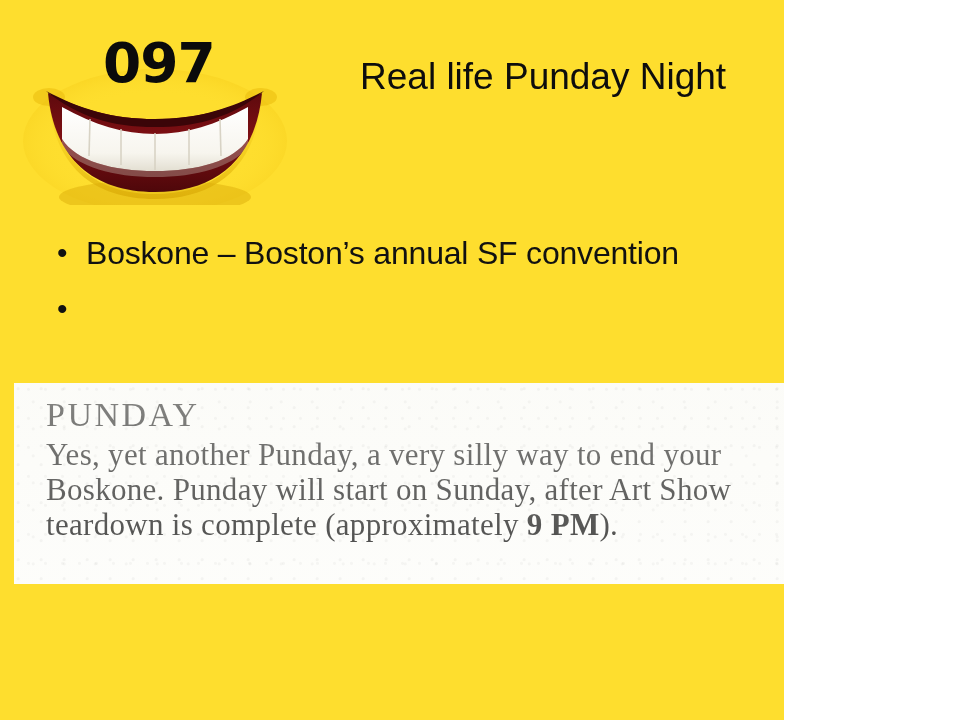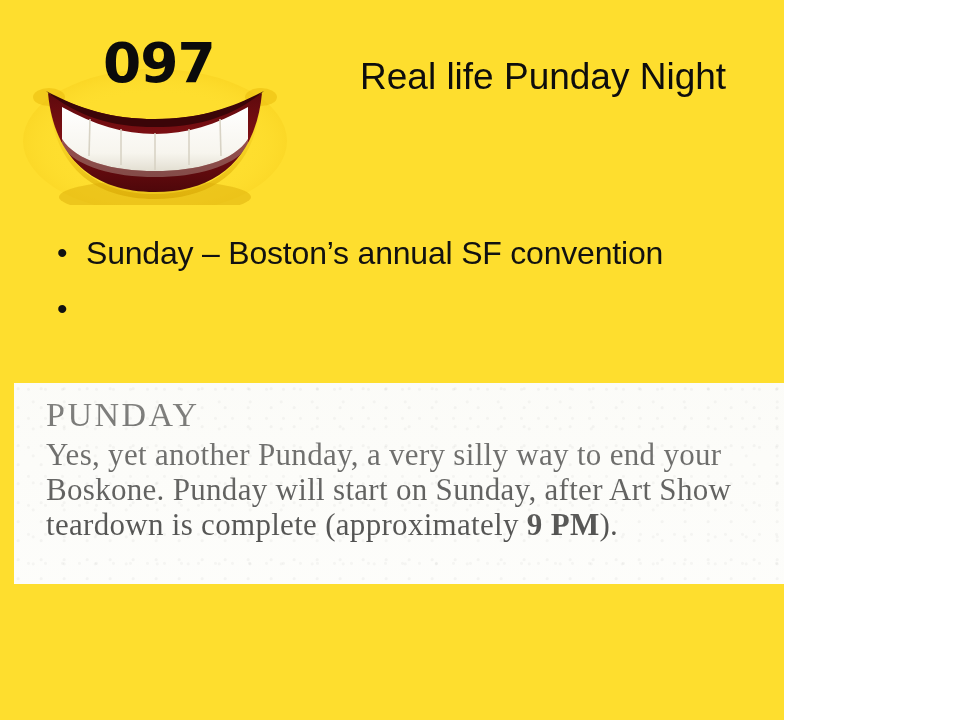--- a/index.html
+++ b/index.html
@@ -210,21 +210,21 @@
     </svg>
   </div>
 
   <div id="slide-number">097</div>
 
   <div id="slide-title">Real life Punday Night</div>
 
   <div id="bullet-list">
     <div class="bullet-row">
       <span class="bullet-mark">•</span>
-      <span class="bullet-text">Sunday – Boston’s annual SF convention</span>
+      <span class="bullet-text">Boskone – Boston’s annual SF convention</span>
     </div>
     <div class="bullet-row">
       <span class="bullet-mark">•</span>
     </div>
   </div>
 
   <div id="clipping-box">
     <div id="clipping-inner">
       <div id="clipping-heading">PUNDAY</div>
       <div class="clipping-line">

